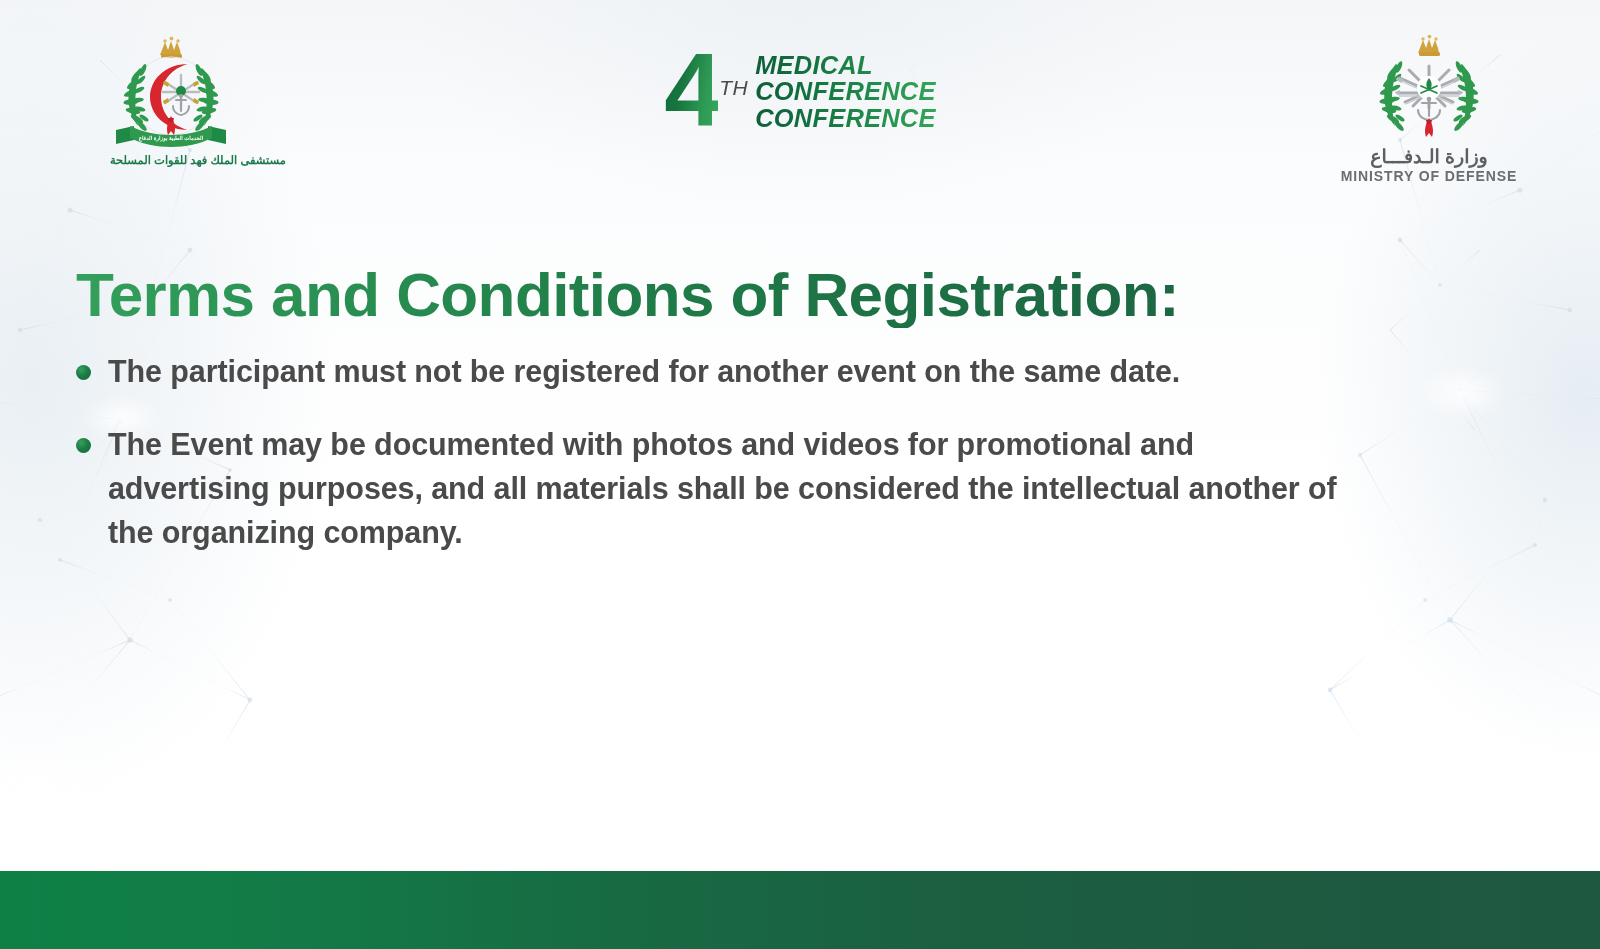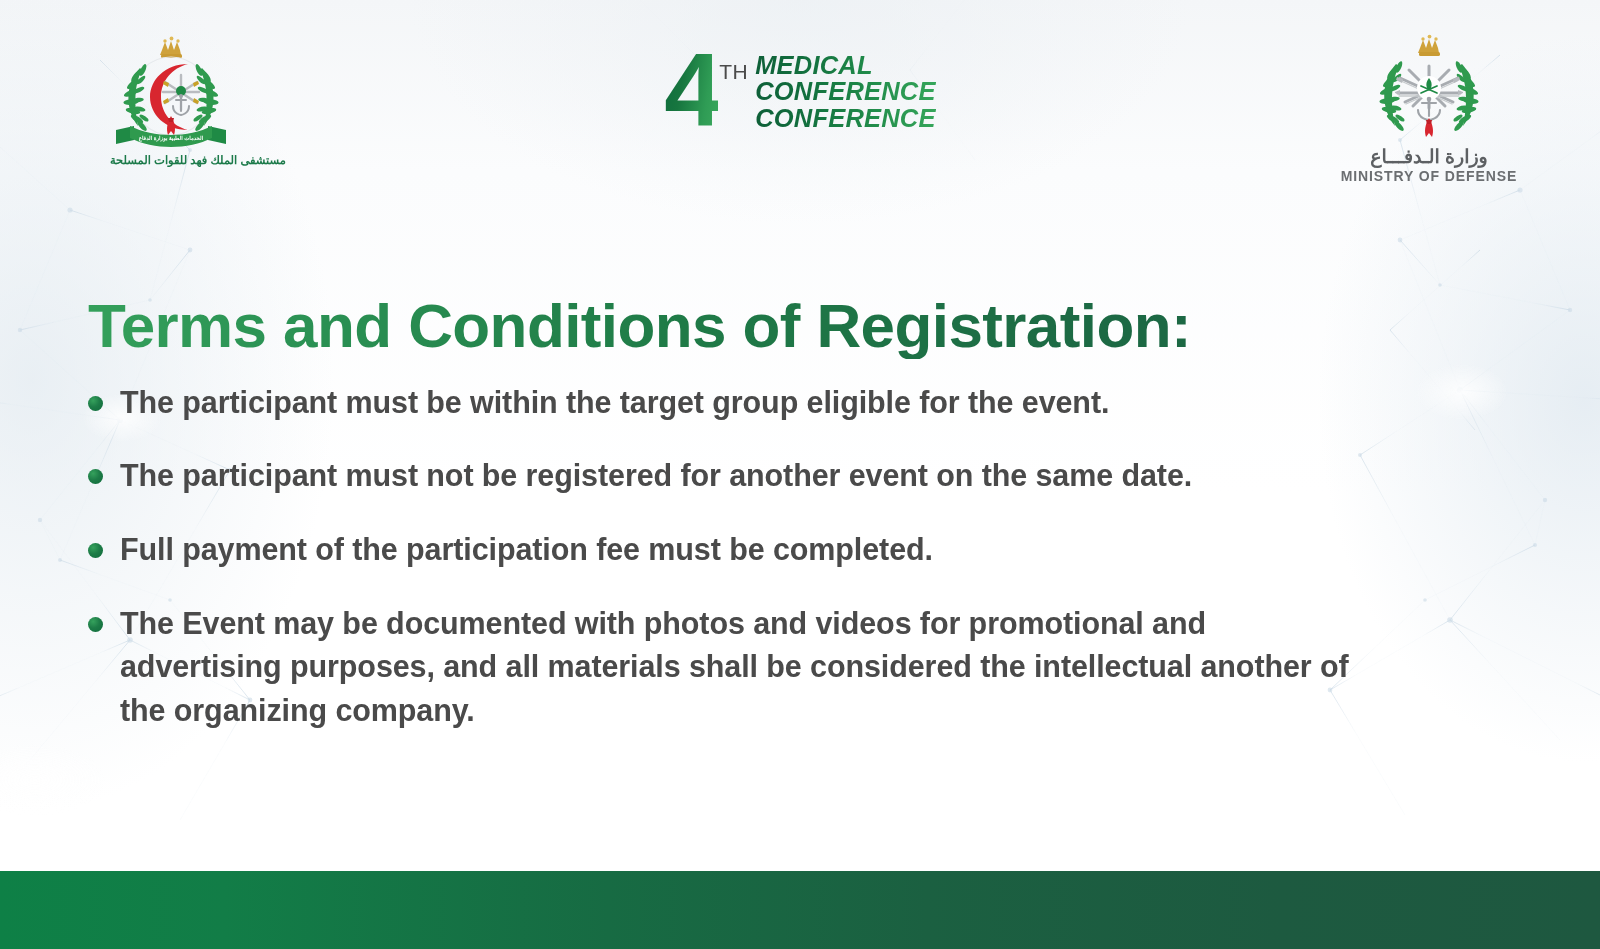--- a/index.html
+++ b/index.html
@@ -88,23 +88,24 @@
     background:linear-gradient(100deg,#0d6b3c 0%,#17763f 35%,#2f9c55 75%,#3aa85d 100%);
     -webkit-background-clip:text;
     background-clip:text;
     color:transparent;
     letter-spacing:-4px;
   }
   .numeral-sup {
     font-size:21px;
     font-weight:500;
     color:#4b4b4b;
-    margin-top:12px;
+    margin-top:28px;
     margin-left:1px;
     letter-spacing:0.5px;
+    font-style:italic;
   }
   .conf-words {
     margin-top:4px;
     margin-left:2px;
     font-style:italic;
   }
   .conf-words .line {
     font-size:25.5px;
     font-weight:700;
     line-height:1.03;
@@ -133,23 +134,22 @@
     font-weight:700;
     color:#6b6e71;
     letter-spacing:0.9px;
     line-height:1.25;
   }
 
   
   .content {
     position:absolute;
     top:262px;
-    left:88px;
+    left:76px;
     width:1460px;
-    margin-top:31px;
   }
 
   .page-title {
     font-size:62px;
     font-weight:700;
     line-height:1.06;
     letter-spacing:-0.6px;
     background:linear-gradient(92deg,#34a05b 0%,#2c9455 12%,#1f7b47 40%,#1c6a44 68%,#1d6243 100%);
     -webkit-background-clip:text;
     background-clip:text;
@@ -476,29 +476,21 @@
     </div>
   </div>
 
   <div class="content">
 
     <h1 class="page-title">Terms and Conditions of Registration:</h1>
 
     <ul class="terms-list">
       <li class="term-item">
         <span class="bullet"></span>
-        <span class="term-text">The participant must be within the target group eligible for the event.</span>
-      </li>
-      <li class="term-item">
-        <span class="bullet"></span>
         <span class="term-text">The participant must not be registered for another event on the same date.</span>
-      </li>
-      <li class="term-item">
-        <span class="bullet"></span>
-        <span class="term-text">Full payment of the participation fee must be completed.</span>
       </li>
       <li class="term-item">
         <span class="bullet"></span>
         <span class="term-text" style="max-width:1240px;">The Event may be documented with photos and videos for promotional and advertising purposes, and all materials shall be considered the intellectual another of the organizing company.</span>
       </li>
     </ul>
   </div>
 
   <div class="footer-bar"></div>
 </div>

